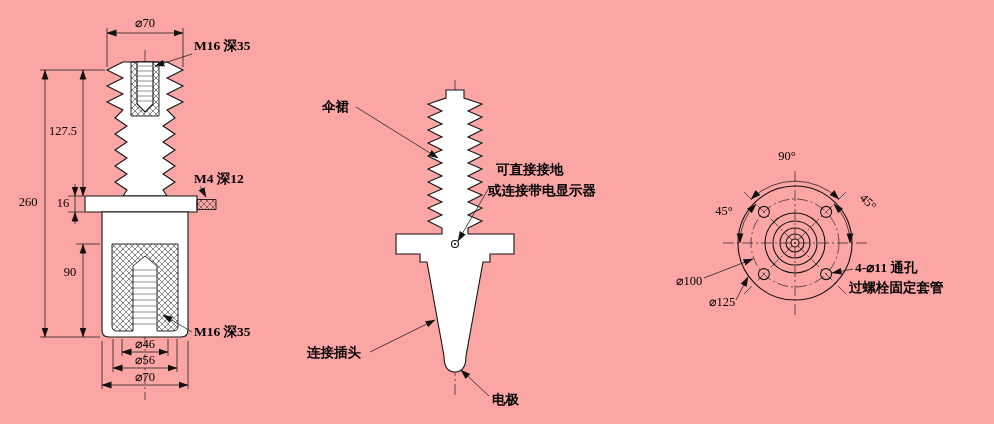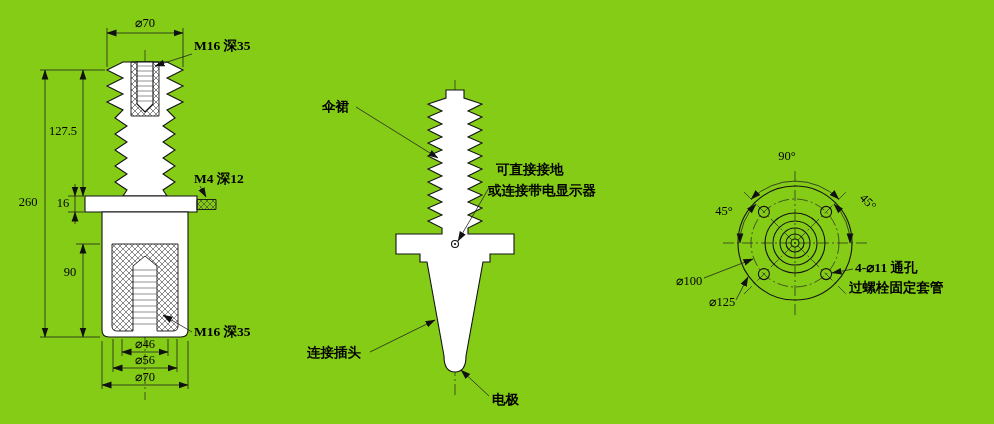--- a/index.html
+++ b/index.html
@@ -1,16 +1,16 @@
 <!DOCTYPE html>
 <html><head>
 <meta charset="utf-8">
 <style>
   html,body { margin:0; padding:0; background:#ffffff; }
-  .canvas { position:relative; width:994px; height:424px; background:#84cc16; overflow:hidden; }
+  .canvas { position:relative; width:994px; height:424px; background:#fca5a5; overflow:hidden; }
   svg { display:block; }
   .ln   { stroke:#141414; stroke-width:1.1; fill:none; }
   .outline { stroke:#141414; stroke-width:1.1; fill:#ffffff; }
   .hatched { stroke:#141414; stroke-width:0.9; }
   .thin { stroke:#222222; stroke-width:0.8; fill:none; }
   .cl   { stroke:#222222; stroke-width:0.7; fill:none; stroke-dasharray:11 3 2 3; }
   .tick line { stroke:#222222; stroke-width:0.5; }
   .dim  { font-family:"Liberation Serif","DejaVu Serif",serif; font-size:12.5px; fill:#000000; }
   .lbl  { font-family:"Liberation Serif","DejaVu Serif",serif; font-size:13.5px; font-weight:600; fill:#000000; }
 </style>

